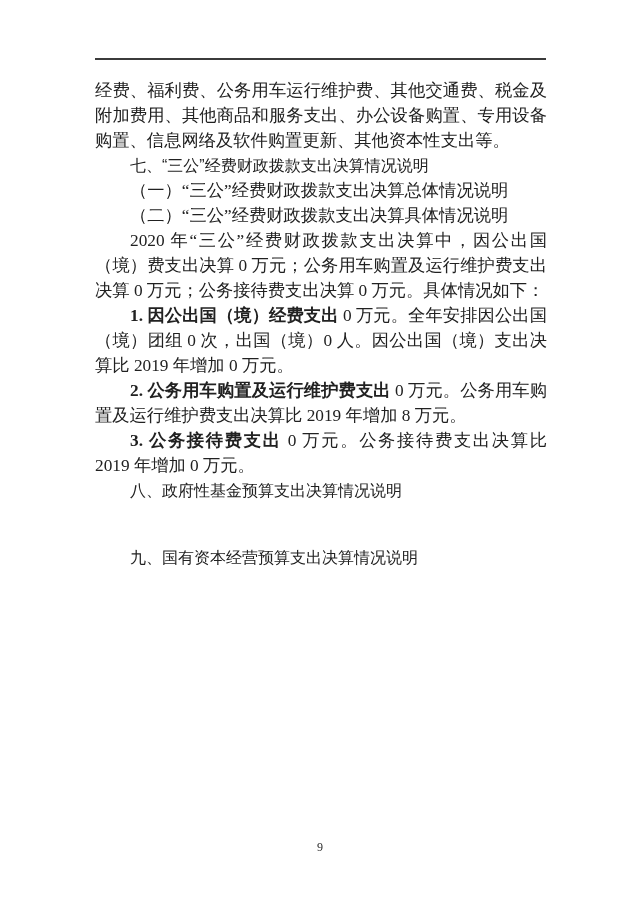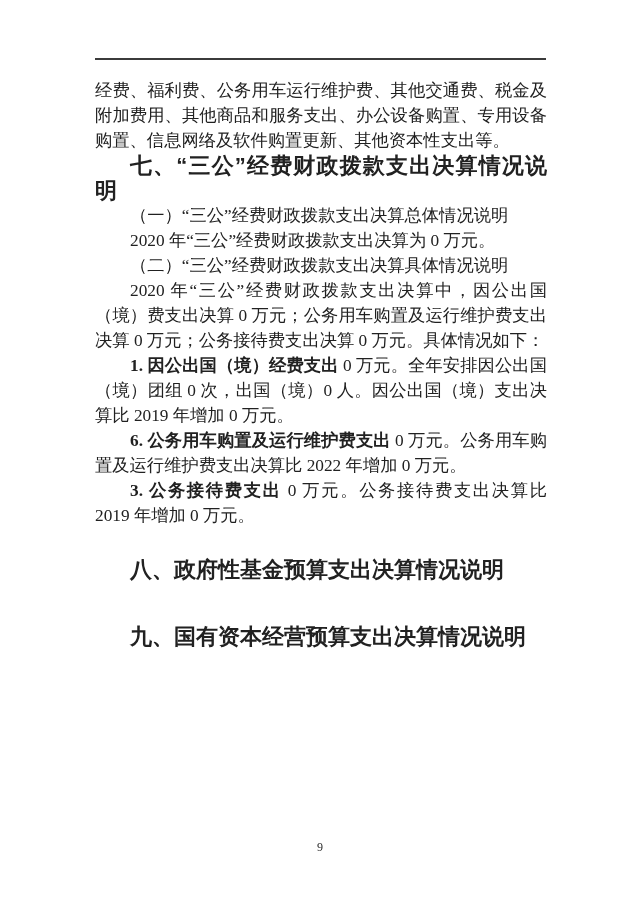--- a/index.html
+++ b/index.html
@@ -30,27 +30,27 @@
     text-align: justify;
     text-justify: inter-character;
   }
   .content p {
     margin: 0;
     padding: 0;
     text-indent: 35px;
   }
   .content p.noindent { text-indent: 0; }
   .h1 {
-    font-weight: bold;
+    font-weight: normal;
     font-family: "Liberation Sans", "DejaVu Sans", sans-serif;
-    font-size: 22px;
+    font-size: 16px;
   }
   .h2 { font-weight: normal; }
   .b  { font-weight: bold; }
-  .content p.gap-8 { margin-top: 29px; }
+  .content p.gap-8 { }
   .content p.gap-9 { margin-top: 42px; }
   .page-number {
     position: absolute;
     left: 0;
     right: 0;
     top: 840px;
     text-align: center;
     font-size: 12px;
     color: #2a2a2a;
     font-family: "Liberation Serif", "DejaVu Serif", serif;
@@ -64,32 +64,31 @@
   <div class="header-rule"></div>
 
   <div class="content">
 
     <p class="noindent">经费、福利费、公务用车运行维护费、其他交通费、税金及附加费用、其他商品和服务支出、办公设备购置、专用设备购置、信息网络及软件购置更新、其他资本性支出等。</p>
 
     <p class="h1">七、“三公”经费财政拨款支出决算情况说明</p>
 
     <p class="h2">（一）“三公”经费财政拨款支出决算总体情况说明</p>
 
-    <p>2020 年“三公”经费财政拨款支出决算为 0 万元。</p>
 
     <p class="h2">（二）“三公”经费财政拨款支出决算具体情况说明</p>
 
     <p>2020 年“三公”经费财政拨款支出决算中，因公出国（境）费支出决算 0 万元；公务用车购置及运行维护费支出决算 0 万元；公务接待费支出决算 0 万元。具体情况如下：</p>
 
     <p>
       <span class="b">1. 因公出国（境）经费支出</span><span> 0 万元。全年安排因公出国（境）团组 0 次，出国（境）0 人。因公出国（境）支出决算比 2019 年增加 0 万元。</span>
     </p>
 
     <p>
-      <span class="b">6. 公务用车购置及运行维护费支出</span><span> 0 万元。公务用车购置及运行维护费支出决算比 2022 年增加 0 万元。</span>
+      <span class="b">2. 公务用车购置及运行维护费支出</span><span> 0 万元。公务用车购置及运行维护费支出决算比 2019 年增加 8 万元。</span>
     </p>
 
     <p>
       <span class="b">3. 公务接待费支出</span><span> 0 万元。公务接待费支出决算比 2019 年增加 0 万元。</span>
     </p>
 
     <p class="h1 gap-8">八、政府性基金预算支出决算情况说明</p>
 
 
     <p class="h1 gap-9">九、国有资本经营预算支出决算情况说明</p>

